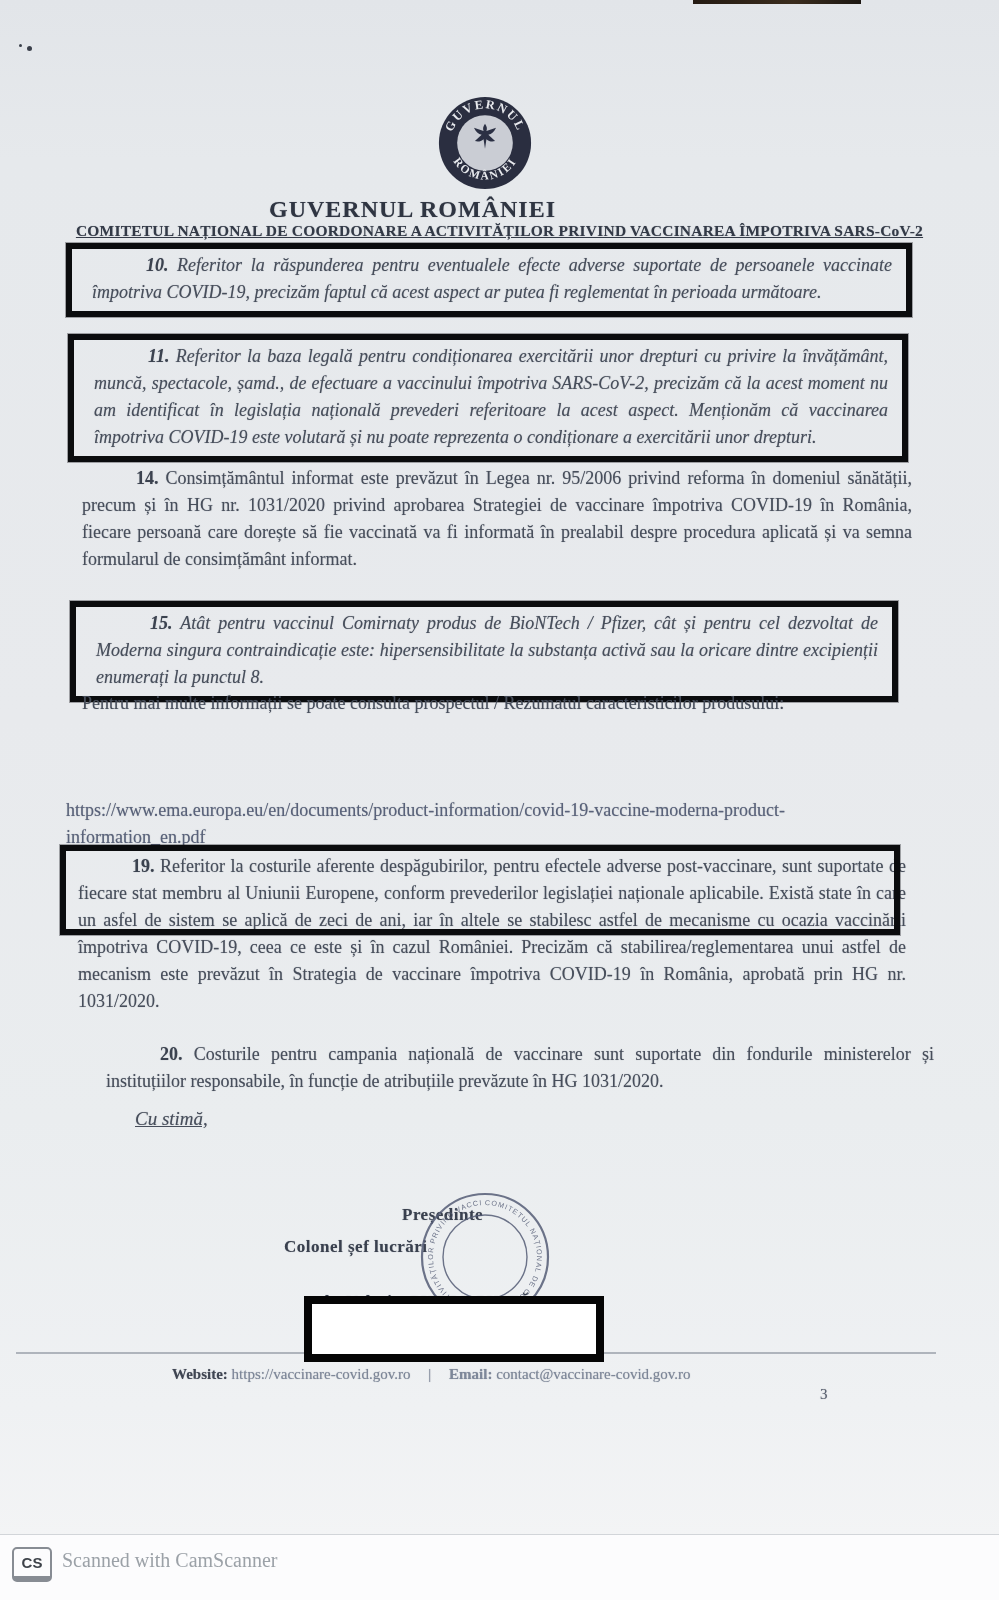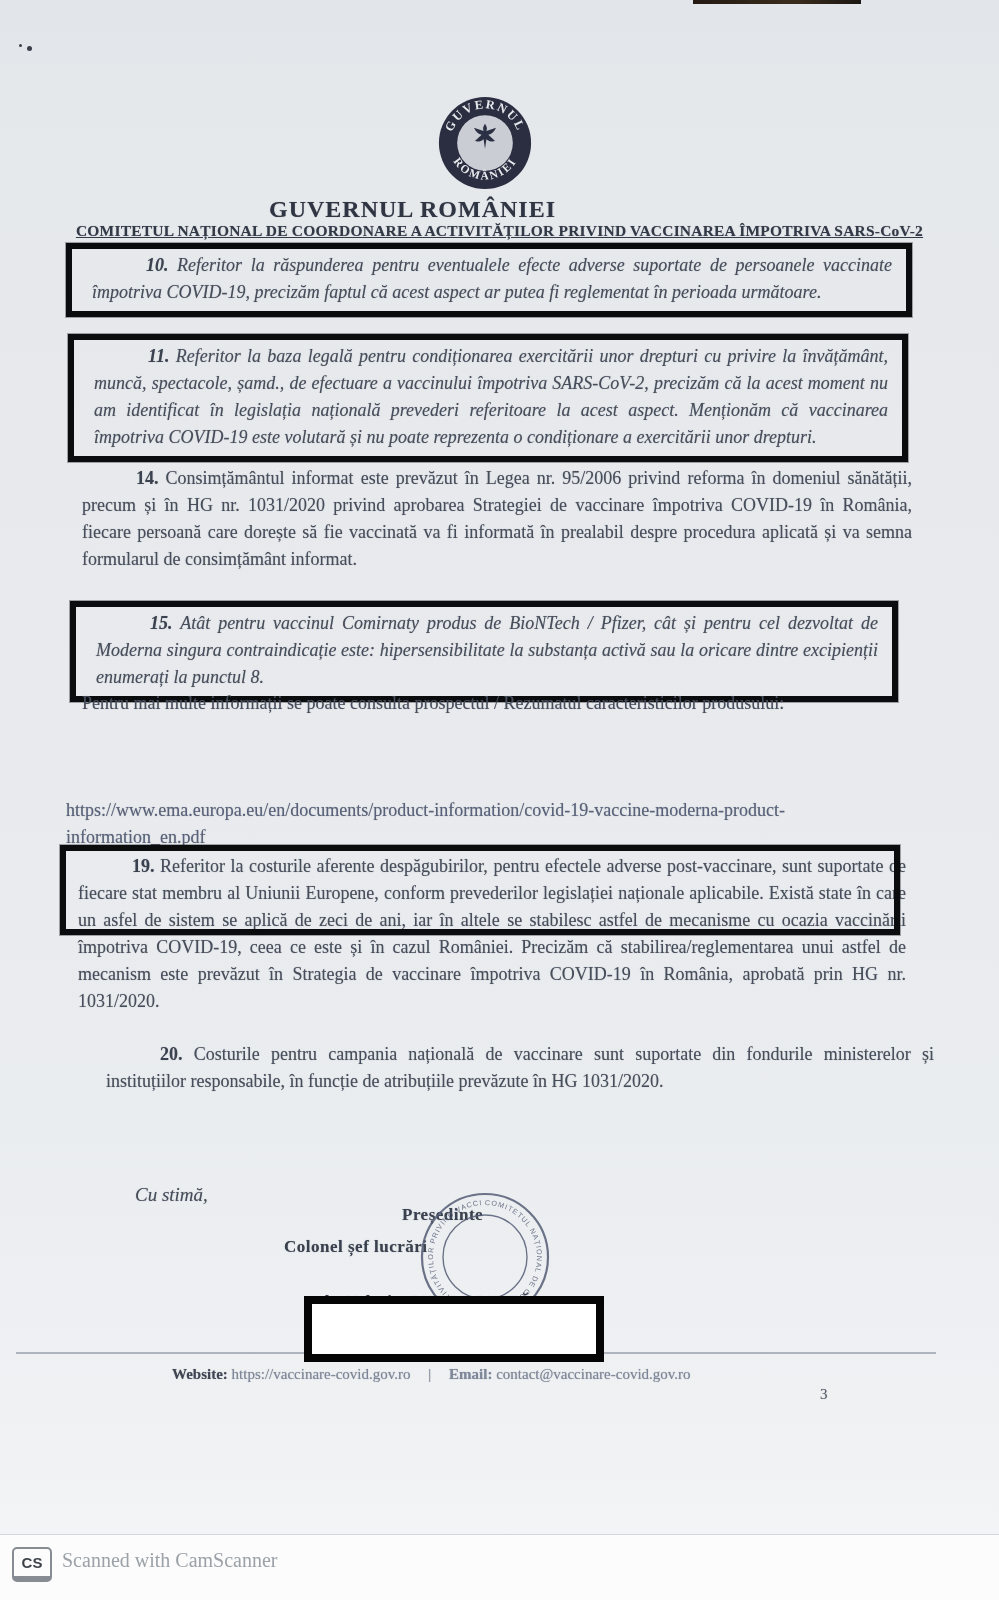--- a/index.html
+++ b/index.html
@@ -100,21 +100,21 @@
     <span class="pnum">19.</span>
     <span>Referitor la costurile aferente despăgubirilor, pentru efectele adverse post-vaccinare, sunt suportate de fiecare stat membru al Uniunii Europene, conform prevederilor legislației naționale aplicabile. Există state în care un asfel de sistem se aplică de zeci de ani, iar în altele se stabilesc astfel de mecanisme cu ocazia vaccinării împotriva COVID-19, ceea ce este și în cazul României. Precizăm că stabilirea/reglementarea unui astfel de mecanism este prevăzut în Strategia de vaccinare împotriva COVID-19 în România, aprobată prin HG nr. 1031/2020.</span>
   </div>
   <div class="abs" style="left:60px;top:845px;width:828px;height:78px;border:6px solid #0b0c0e;box-shadow:0 0 0 1px rgba(20,20,25,.35);pointer-events:none;"></div>
 
   <div class="abs para indent doc-text" style="left:78px;top:1041px;width:828px;margin-left:28px;">
     <span class="pnum">20.</span>
     <span>Costurile pentru campania națională de vaccinare sunt suportate din fondurile ministerelor și instituțiilor responsabile, în funcție de atribuțiile prevăzute în HG 1031/2020.</span>
   </div>
 
-  <div class="abs closing doc-text" style="left:135px;top:1184px;">Cu stimă,</div>
+  <div class="abs closing doc-text" style="left:135px;top:1108px;text-decoration:underline;">Cu stimă,</div>
 
   <div class="abs sig doc-text" style="left:402px;top:1205px;">Președinte</div>
   <div class="abs sig doc-text" style="left:284px;top:1237px;">Colonel șef lucrări</div>
   <div class="abs sig doc-text" style="left:320px;top:1268px;margin-top:24px;">dr. Valeriu GHEORGHIȚĂ</div>
 
   <div class="abs stampwrap" style="left:418px;top:1190px;width:134px;height:134px;">
     <svg width="134" height="134" viewBox="0 0 134 134">
       <circle cx="67" cy="67" r="63" fill="none" stroke="#555d76" stroke-width="2.2"></circle>
       <circle cx="67" cy="67" r="42" fill="none" stroke="#555d76" stroke-width="1.4"></circle>
       <defs>

